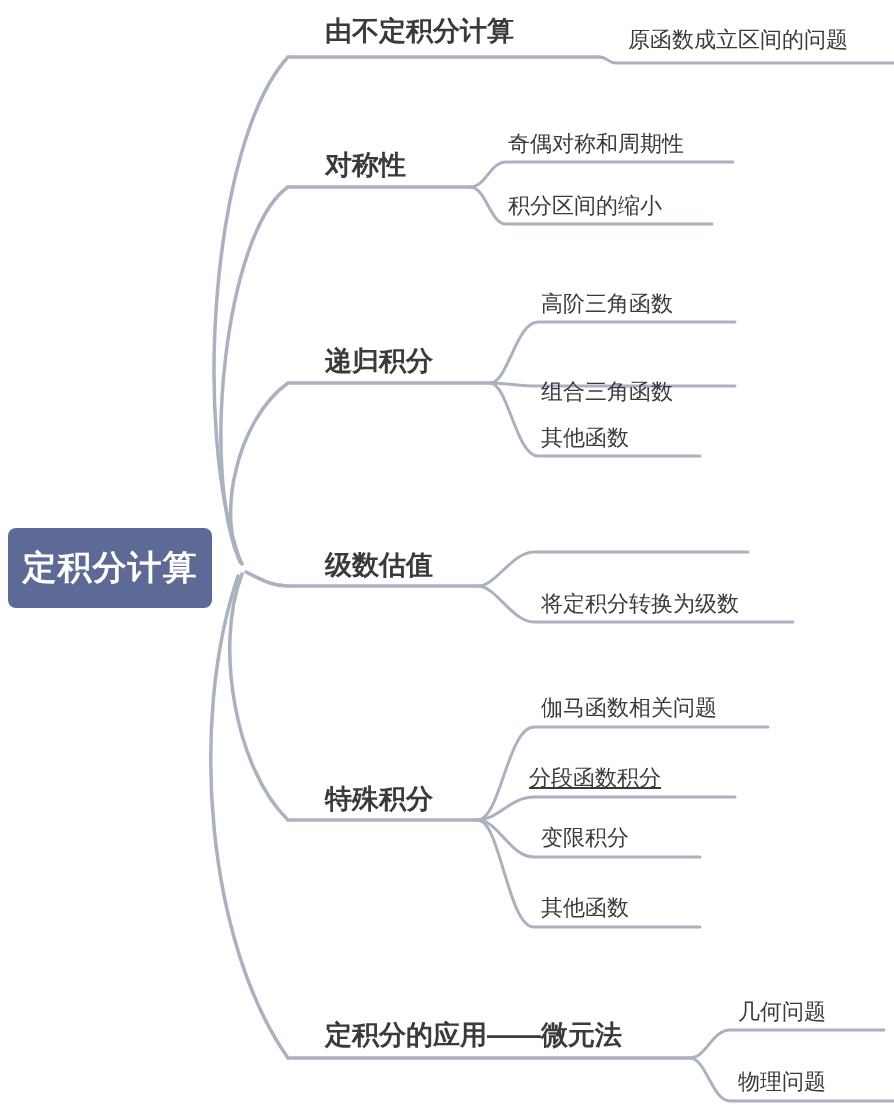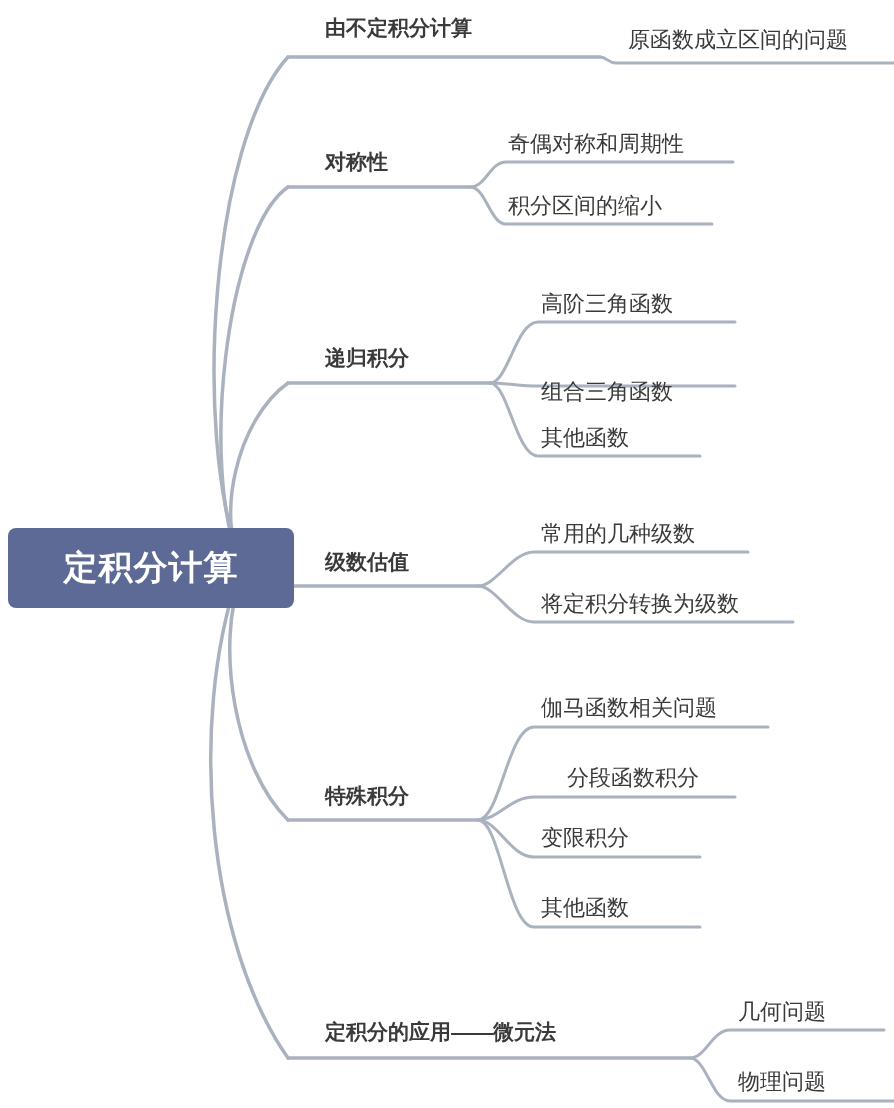--- a/index.html
+++ b/index.html
@@ -24,33 +24,33 @@
   }
   .edge-thin {
     fill: none;
     stroke: var(--line, #a9b2be);
     stroke-width: 3;
     stroke-linecap: round;
   }
   .node { position: absolute; white-space: nowrap; }
   .root-node {
     left: 8px; top: 528px;
-    width: 286px; height: 80px;
+    width: 204px; height: 80px;
     background: var(--root-bg, #5d6a96);
     border-radius: 8px;
     display: flex;
     align-items: center;
     justify-content: center;
     color: var(--root-text, #ffffff);
     font-size: 34px;
     font-weight: 700;
     letter-spacing: 1px;
   }
   .l1 {
-    font-size: 21px;
+    font-size: 27px;
     font-weight: 700;
     color: var(--text, #3a3a3a);
     line-height: 1.3;
   }
   .l2 {
     font-size: 22px;
     font-weight: 500;
     color: var(--text, #3a3a3a);
     line-height: 1.3;
   }
@@ -100,26 +100,25 @@
   <div class="node l1" style="left:325px; top:148px;">对称性</div>
   <div class="node l2" style="left:508px; top:130px;">奇偶对称和周期性</div>
   <div class="node l2" style="left:508px; top:192px;">积分区间的缩小</div>
 
   <div class="node l1" style="left:325px; top:344px;">递归积分</div>
   <div class="node l2" style="left:541px; top:290px;">高阶三角函数</div>
   <div class="node l2" style="left:541px; top:354px;margin-top:24px;">组合三角函数</div>
   <div class="node l2" style="left:541px; top:424px;">其他函数</div>
 
   <div class="node l1" style="left:325px; top:548px;">级数估值</div>
-  <div class="node l2" style="left:541px; top:520px;">常用的几种级数</div>
   <div class="node l2" style="left:541px; top:590px;">将定积分转换为级数</div>
 
   <div class="node l1" style="left:325px; top:782px;">特殊积分</div>
   <div class="node l2" style="left:541px; top:694px;">伽马函数相关问题</div>
-  <div class="node l2" style="left:567px; top:764px;">分段函数积分</div>
+  <div class="node l2" style="left:529px; top:764px;text-decoration:underline;">分段函数积分</div>
   <div class="node l2" style="left:541px; top:824px;">变限积分</div>
   <div class="node l2" style="left:541px; top:894px;">其他函数</div>
 
   <div class="node l1" style="left:325px; top:1018px;">定积分的应用——微元法</div>
   <div class="node l2" style="left:738px; top:998px;">几何问题</div>
   <div class="node l2" style="left:738px; top:1068px;">物理问题</div>
 
 </div>
 
 </body></html>

